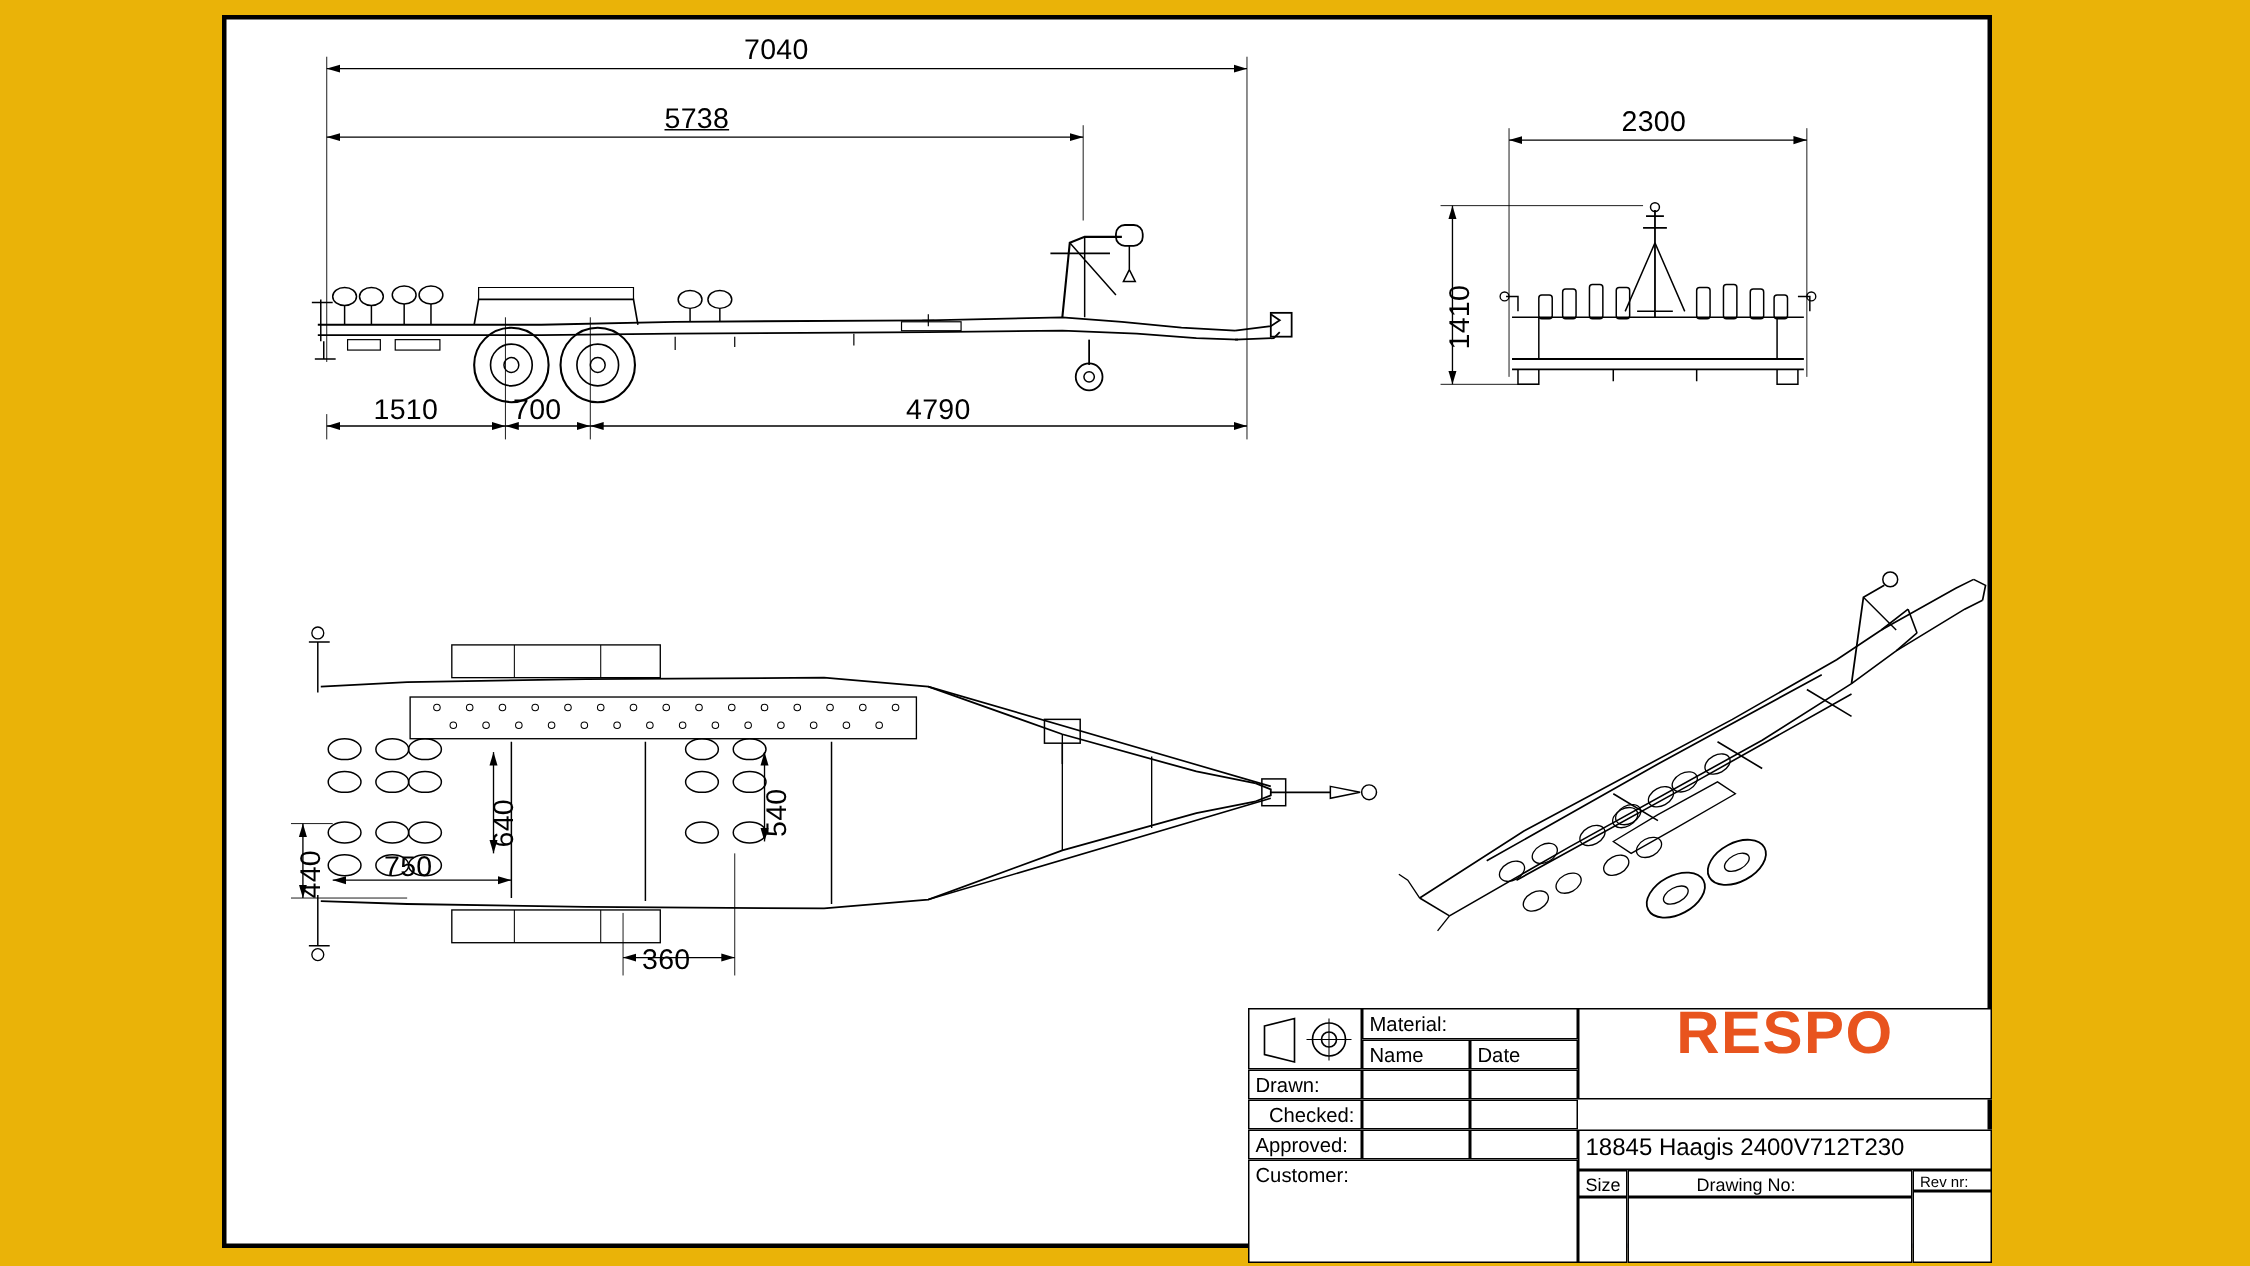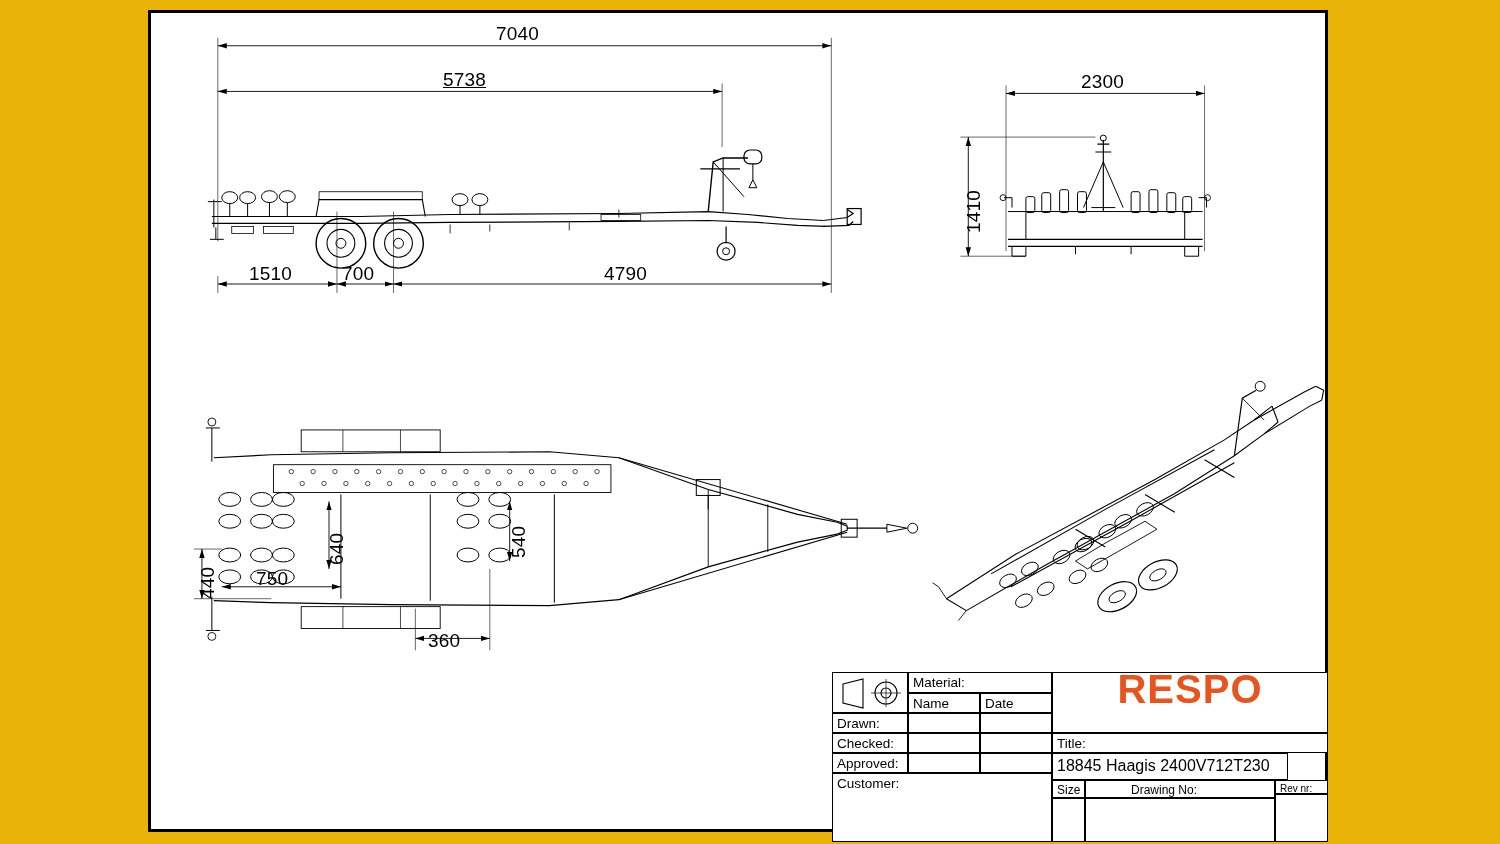--- a/index.html
+++ b/index.html
@@ -390,39 +390,38 @@
       </div>
 
       <div class="cell" style="left:76px; top:0px; width:144px; height:21px;">Material:</div>
       <div class="cell" style="left:76px; top:21px; width:72px; height:20px;">Name</div>
       <div class="cell" style="left:148px; top:21px; width:72px; height:20px;">Date</div>
 
       <div class="cell" style="left:0px; top:41px; width:76px; height:20px;">Drawn:</div>
       <div class="cell" style="left:76px; top:41px; width:72px; height:20px;"></div>
       <div class="cell" style="left:148px; top:41px; width:72px; height:20px;"></div>
 
-      <div class="cell" style="left:0px; top:61px; width:76px; height:20px;">Checked:</div>
+      <div class="cell" style="left:0px; top:61px; width:76px; height:20px;text-align:right;">Checked:</div>
       <div class="cell" style="left:76px; top:61px; width:72px; height:20px;"></div>
       <div class="cell" style="left:148px; top:61px; width:72px; height:20px;"></div>
 
       <div class="cell" style="left:0px; top:81px; width:76px; height:20px;">Approved:</div>
       <div class="cell" style="left:76px; top:81px; width:72px; height:20px;"></div>
       <div class="cell" style="left:148px; top:81px; width:72px; height:20px;"></div>
 
       <div class="cell" style="left:0px; top:101px; width:220px; height:69px;">Customer:</div>
 
       <div class="brandwrap" style="left:220px; top:0px; width:276px; height:61px;">
         <div class="brand-text">RESPO</div>
         <svg class="brand-mark" width="60" height="16" viewBox="0 0 60 16">
           <path d="M4,12 C6,5 12,3 20,3 C26,3 32,4 38,3 C44,2 50,3 54,6 C56,8 54,10 52,9 C50,8 48,9 47,11 L44,11 L43,14 L41,14 L41,11 L26,11 L25,14 L23,14 L23,11 L12,11 L11,14 L9,14 L9,11 L6,14 Z" fill="#E8541E"></path>
         </svg>
       </div>
 
-      <div class="cell" style="left:220px; top:61px; width:276px; height:20px;">Title:</div>
-      <div class="cell" style="left:220px; top:81px; width:236px; height:27px; font-size:16px; padding-top:3px;">18845 Haagis 2400V712T230</div>
+      <div class="cell" style="left:220px; top:81px; width:276px; height:27px; font-size:16px; padding-top:3px;">18845 Haagis 2400V712T230</div>
 
       <div class="cell small" style="left:220px; top:108px; width:33px; height:18px;">Size</div>
       <div class="cell small" style="left:253px; top:108px; width:190px; height:18px;padding-left:45px;">Drawing No:</div>
       <div class="cell small" style="left:443px; top:108px; width:53px; height:14px; font-size:10px;">Rev nr:</div>
 
       <div class="cell" style="left:220px; top:126px; width:33px; height:44px;"></div>
       <div class="cell" style="left:253px; top:126px; width:190px; height:44px;"></div>
       <div class="cell" style="left:443px; top:122px; width:53px; height:48px;"></div>
     </div>
 

